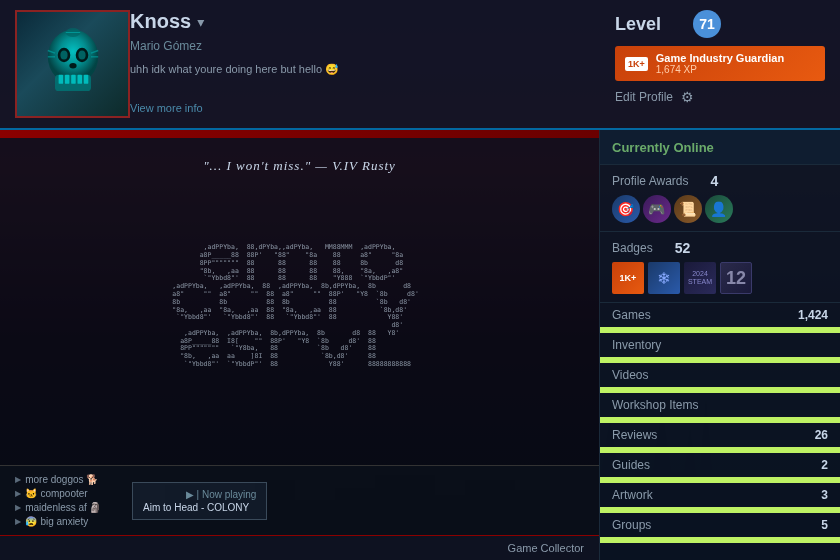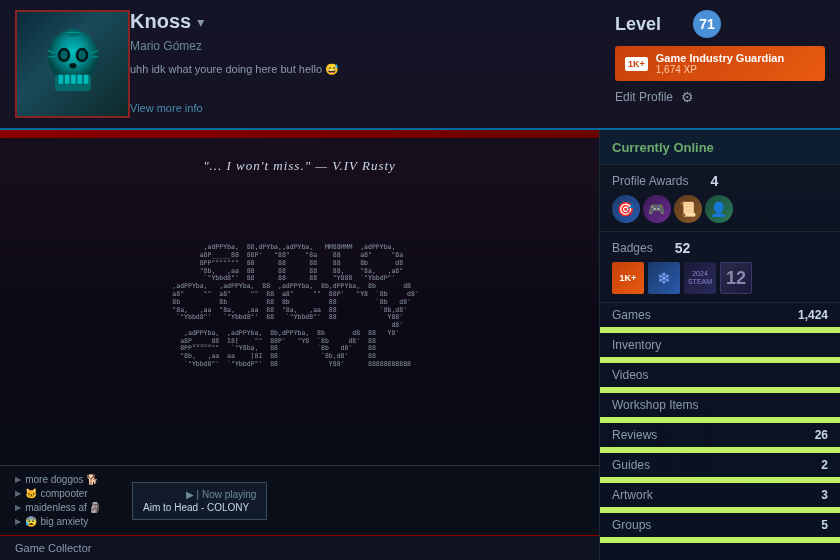--- a/index.html
+++ b/index.html
@@ -320,20 +320,21 @@
       margin-top: 2px;
     }
 
     
     .footer-label {
       background: rgba(15, 20, 35, 0.9);
       border-top: 1px solid #8b0000;
       padding: 6px 15px;
       color: #8a9aaa;
       font-size: 11px;
+      text-align: right;
     }
 
     
     .right-sidebar {
       width: 241px;
       background: rgba(10, 20, 35, 0.88);
       border-left: 1px solid #1a2a3a;
       display: flex;
       flex-direction: column;
       overflow-y: auto;

